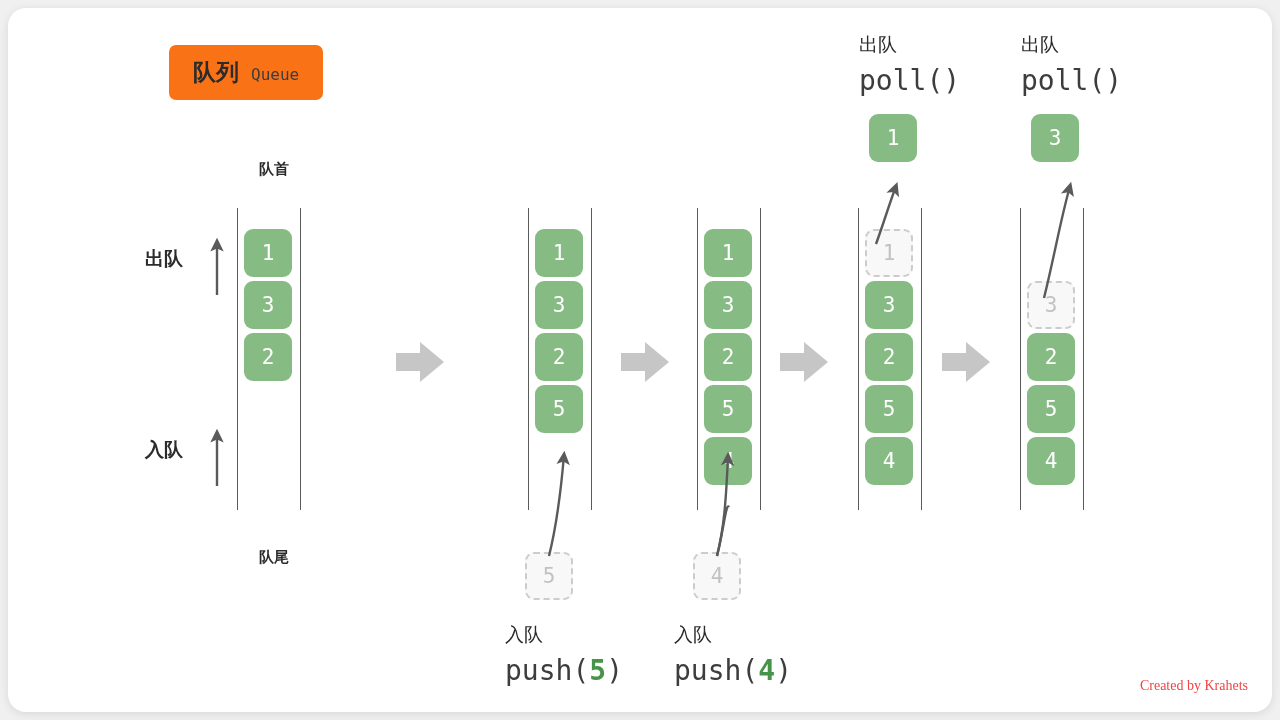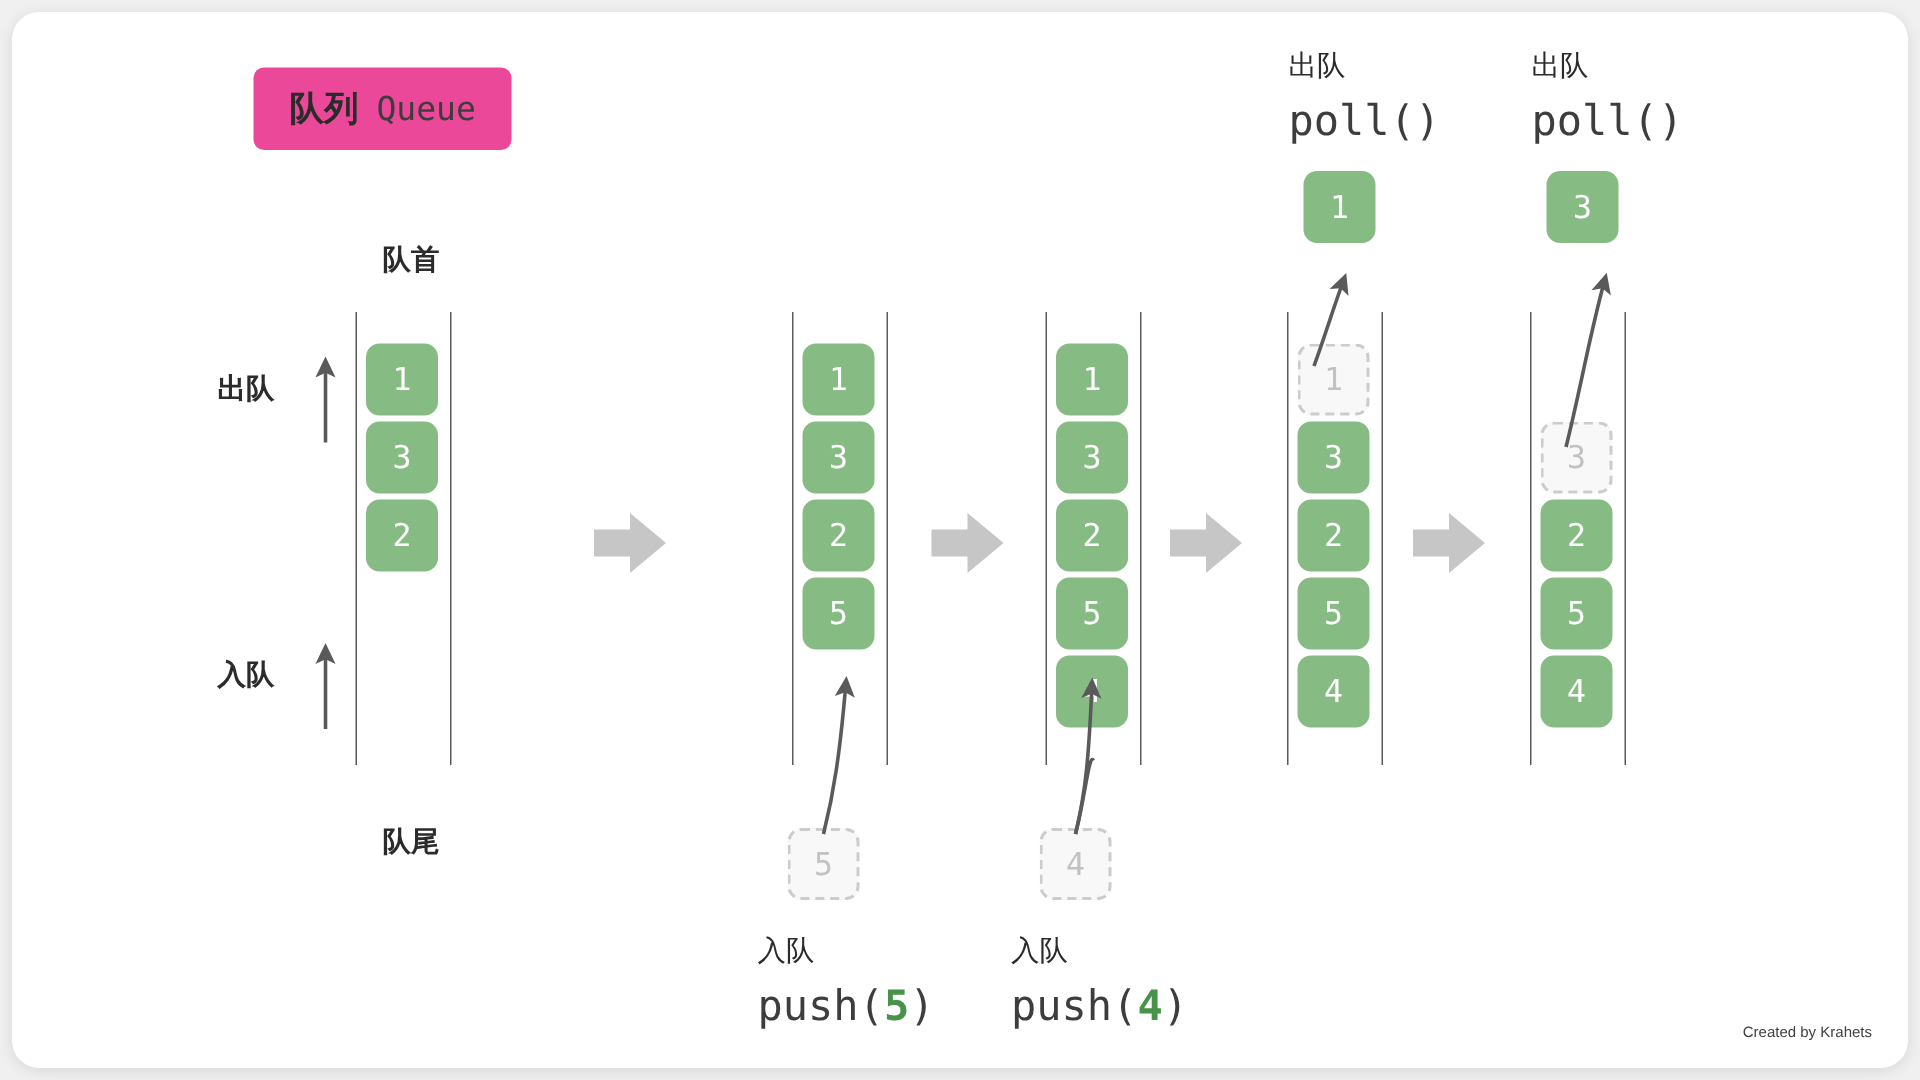--- a/index.html
+++ b/index.html
@@ -12,31 +12,31 @@
   #card{
     position:absolute;left:8px;top:8px;width:1264px;height:704px;
     background:#ffffff;border-radius:18px;
     box-shadow:0 2px 10px rgba(0,0,0,0.10);
   }
   .stage{position:absolute;left:0;top:0;width:1264px;height:704px;}
 
   
   #title-badge{
     position:absolute;left:161px;top:37px;
-    background:#ec4899;border-radius:7px;
+    background:#f97316;border-radius:7px;
     padding:12px 24px;
     display:flex;align-items:baseline;gap:12px;
     white-space:nowrap;
   }
   #title-badge .cn{font-size:23px;font-weight:bold;color:#2b2b2b;}
-  #title-badge .en{font-family:"DejaVu Sans Mono",monospace;font-size:22px;color:#3d3d3d;}
+  #title-badge .en{font-family:"DejaVu Sans Mono",monospace;font-size:16px;color:#3d3d3d;}
 
   
   .head-label{
-    position:absolute;font-size:19px;font-weight:bold;color:#2b2b2b;
+    position:absolute;font-size:15px;font-weight:bold;color:#2b2b2b;
     white-space:nowrap;text-align:center;
   }
   .side-label{
     position:absolute;font-size:19px;font-weight:bold;color:#2b2b2b;
     white-space:nowrap;
   }
 
   
   .queue{position:absolute;}
   .rail{position:absolute;top:0;width:1px;height:302px;background:#5a5a5a;}
@@ -84,21 +84,21 @@
     display:block;font-family:"DejaVu Sans Mono",monospace;font-size:28px;color:#3d3d3d;
   }
   .op-caption .code .arg{color:#479349;font-weight:bold;}
 
   
   #overlay{position:absolute;left:0;top:0;width:1264px;height:704px;pointer-events:none;}
 
   
   #watermark{
     position:absolute;right:24px;bottom:18px;
-    font-family:Liberation Sans, sans-serif;font-size:10px;color:#404040;
+    font-family:Liberation Serif, serif;font-size:14px;color:#ef4444;
     white-space:nowrap;
   }
 </style>
 </head>
 <body>
 
 <div id="card">
   <div class="stage">
 
     <div id="title-badge">

